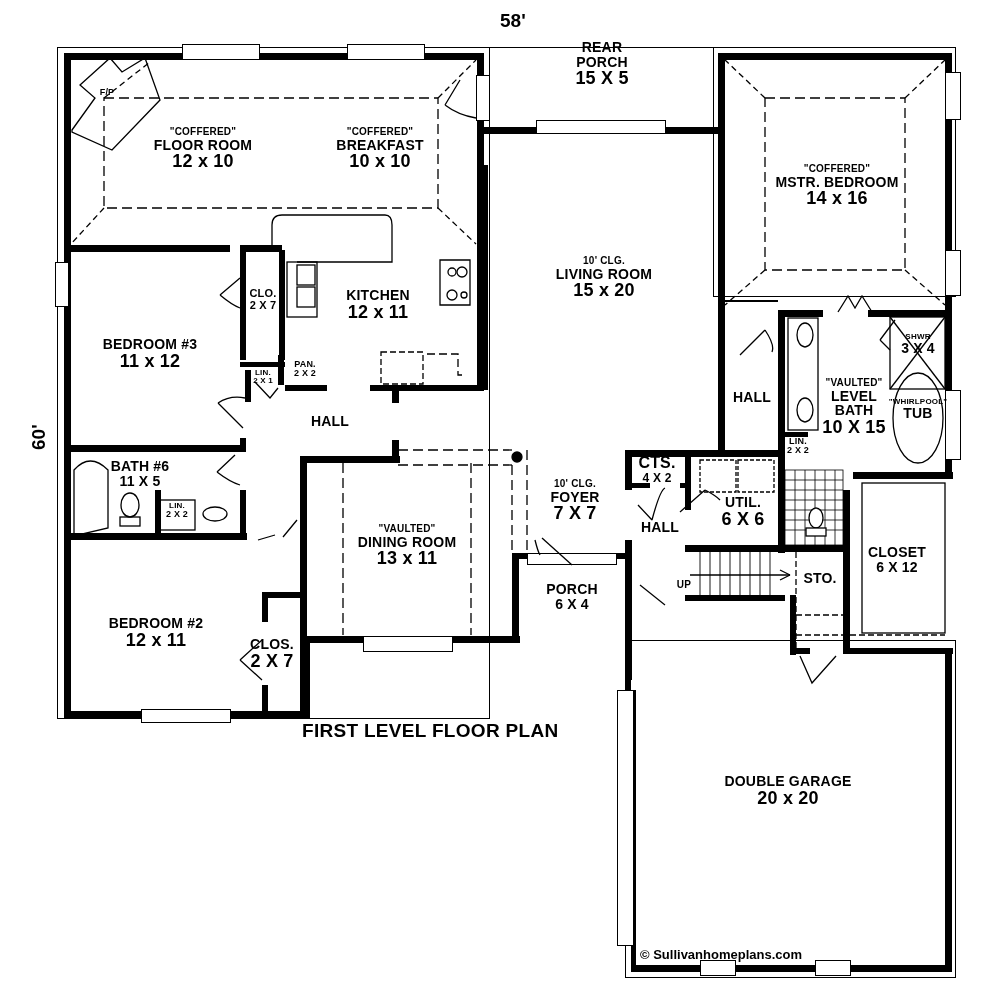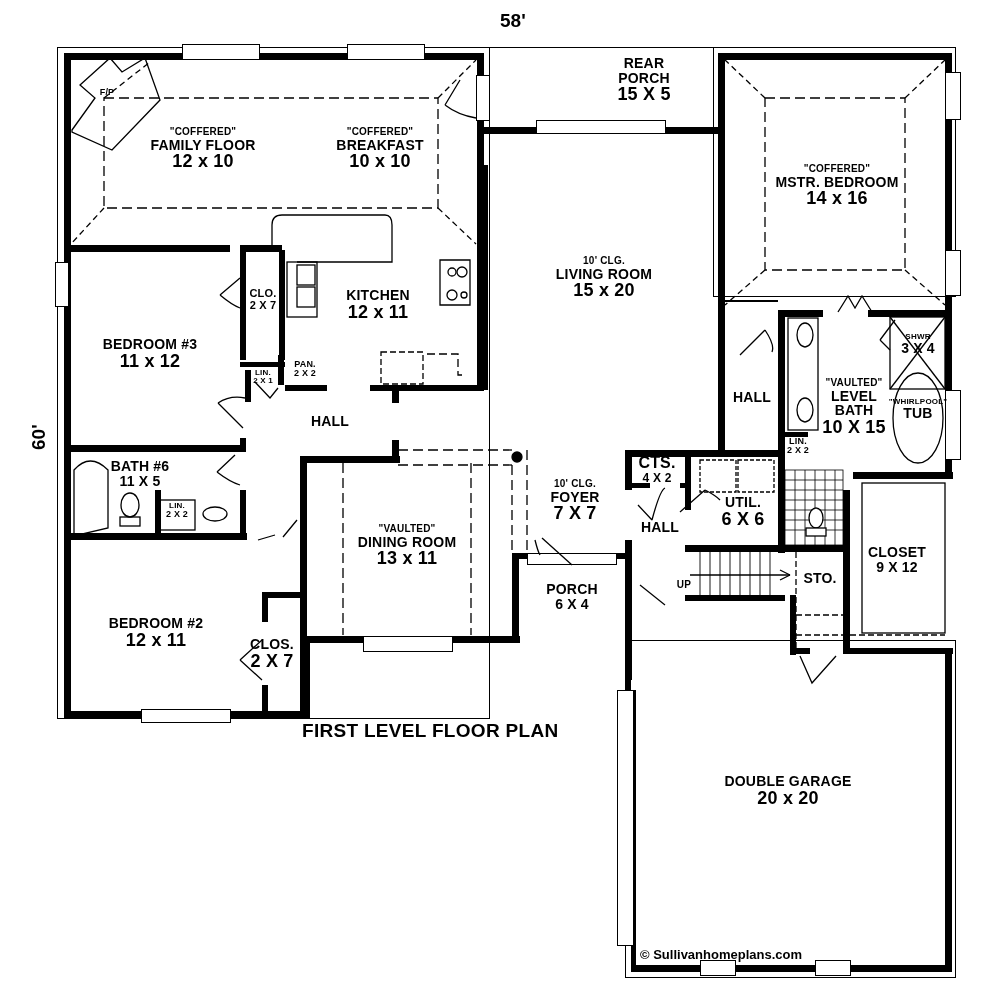--- a/index.html
+++ b/index.html
@@ -238,29 +238,29 @@
     <path d="M800,656 L812,683 L836,656"></path>
 
     <circle cx="517" cy="457" r="5" fill="#000"></circle>
   </g>
 </svg>
 
 <div class="lbl" style="left:107px; top:88px; font-size:9px;">F/P</div>
 
 <div class="lbl" style="left:203px; top:127px;">
   <span class="q">"COFFERED"</span>
-  <span class="n">FAMILY FLOOR</span>
+  <span class="n">FLOOR ROOM</span>
   <span class="d">12 x 10</span>
 </div>
 <div class="lbl" style="left:380px; top:127px;">
   <span class="q">"COFFERED"</span>
   <span class="n">BREAKFAST</span>
   <span class="d">10 x 10</span>
 </div>
-<div class="lbl" style="left:602px; top:56px;margin-left:42px;">
+<div class="lbl" style="left:602px; top:40px;">
   <span class="n">REAR</span>
   <span class="n">PORCH</span>
   <span class="d">15 X 5</span>
 </div>
 <div class="lbl" style="left:837px; top:164px;">
   <span class="q">"COFFERED"</span>
   <span class="n">MSTR. BEDROOM</span>
   <span class="d">14 x 16</span>
 </div>
 <div class="lbl" style="left:604px; top:256px;">
@@ -348,21 +348,21 @@
 <div class="lbl" style="left:156px; top:616px;">
   <span class="n">BEDROOM #2</span>
   <span class="d">12 x 11</span>
 </div>
 <div class="lbl" style="left:272px; top:637px;">
   <span class="n">CLOS.</span>
   <span class="d">2 X 7</span>
 </div>
 <div class="lbl" style="left:897px; top:545px;">
   <span class="n">CLOSET</span>
-  <span class="n">9 X 12</span>
+  <span class="n">6 X 12</span>
 </div>
 <div class="lbl" style="left:820px; top:571px;">
   <span class="n">STO.</span>
 </div>
 <div class="lbl" style="left:684px; top:580px; font-size:10px;">UP</div>
 <div class="lbl" style="left:788px; top:774px;">
   <span class="n">DOUBLE GARAGE</span>
   <span class="d">20 x 20</span>
 </div>
 

